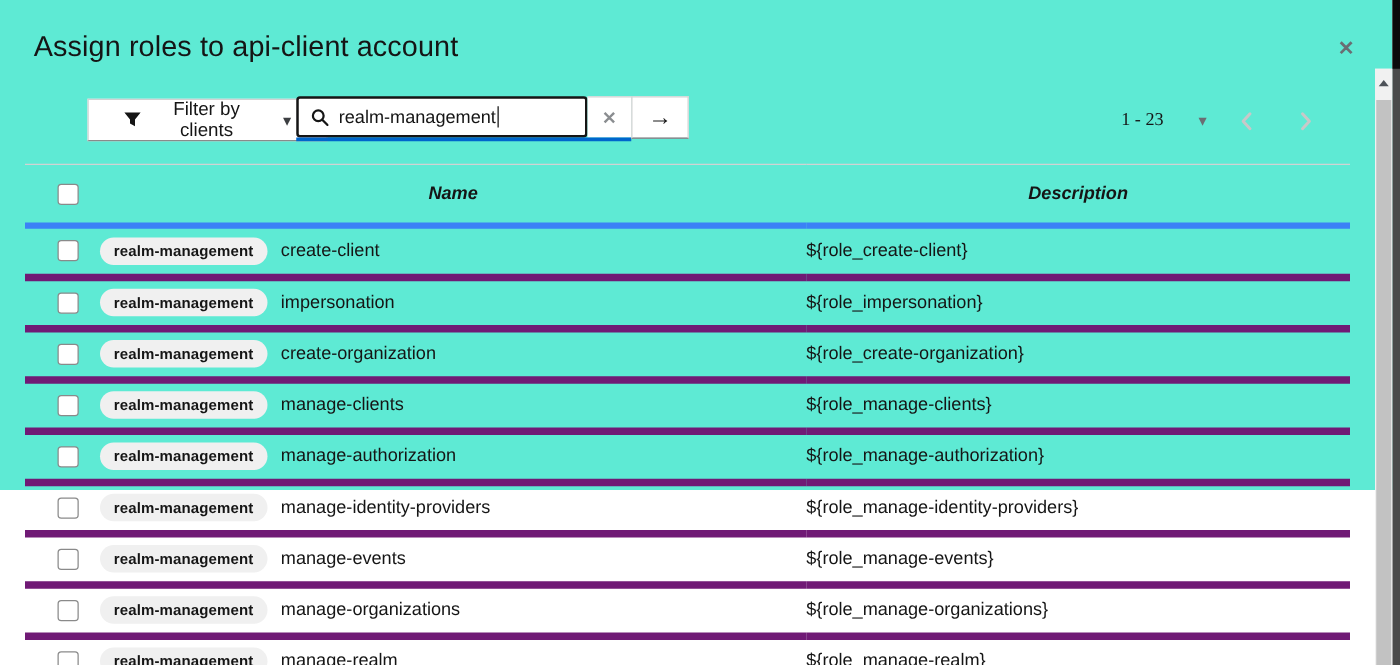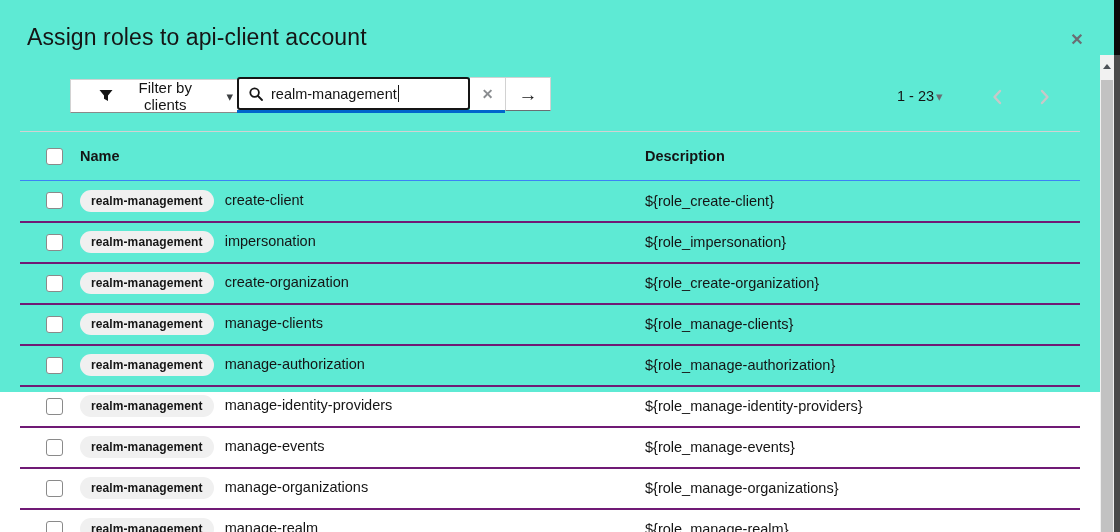--- a/index.html
+++ b/index.html
@@ -41,39 +41,39 @@
                border-top:1px solid #d2d2d2; cursor:pointer; display:flex; align-items:center; justify-content:center; }
   .clear-btn span { font-size:14px; font-weight:700; color:#8a8d90; line-height:1; }
   .focus-underline { position:absolute; left:237px; top:110px; width:268px; height:3px; background:#0066cc; }
   .submit-btn { position:absolute; left:505px; top:77px; width:46px; height:34px; background:#fff;
                 border:1px solid #d2d2d2; border-bottom-color:#6a6e73; cursor:pointer;
                 display:flex; align-items:center; justify-content:center; }
   .submit-btn span { font-size:19px; font-weight:700; color:#151515; line-height:1; }
 
   
   .range-toggle { position:absolute; left:897px; top:84px; height:24px; background:none; border:none; cursor:pointer;
-                  display:flex; align-items:center; gap:2px; font-size:14.5px; color:#151515;
-                  font-family:Liberation Sans, sans-serif;justify-content:center; }
+                  display:flex; align-items:center; gap:28px; font-size:14.5px; color:#151515;
+                  font-family:Liberation Serif, serif;justify-content:center; }
   .range-toggle .caret { color:#6a6e73; }
   .page-nav { position:absolute; top:82px; width:36px; height:30px; background:none; border:none; cursor:default;
               display:flex; align-items:center; justify-content:center; }
   .page-nav.prev { left:979px; }
   .page-nav.next { left:1027px; }
   .page-nav svg { display:block; }
 
   
   .roles-table { position:absolute; left:20px; top:131px; width:1060px; border-collapse:collapse; table-layout:fixed; }
   .roles-table col.c-check { width:44px; }
   .roles-table col.c-name  { width:581px; }
   .roles-table col.c-desc  { width:435px; }
   .roles-table thead tr { height:49px; }
-  .roles-table thead th { border-top:1px solid #d2d2d2; border-bottom:1px solid #3b82f6;
-                          text-align:left; font-size:14.5px; font-weight:700; color:#151515; vertical-align:middle; }
+  .roles-table thead th { border-top:1px solid #d2d2d2; border-bottom:5px solid #3b82f6;
+                          text-align:center; font-size:14.5px; font-weight:700; color:#151515; vertical-align:middle;font-style:italic; }
   .roles-table thead th.h-name { padding-left:16px; }
-  .roles-table tbody tr { height:41px; border-bottom:2px solid #701a75; }
+  .roles-table tbody tr { height:41px; border-bottom:6px solid #701a75; }
   .roles-table td { vertical-align:middle; font-size:14.5px; color:#151515; }
   .roles-table td.name-col { padding-left:16px; }
   .checkbox { width:17px; height:17px; background:#fff; border:1px solid #8a8a8a; border-radius:3px; margin-left:26px; cursor:pointer; }
   .chip { display:inline-block; background:#f0f0f0; border-radius:30px; padding:4px 11px;
           font-size:12px; font-weight:600; color:#151515; letter-spacing:0.1px; }
   .role-name { margin-left:7px; }
 
   
   .scrollbar { position:absolute; left:1100px; top:55px; width:14px; height:477px; background:#f1f1f1; z-index:4; }
   .sb-btn { width:14px; height:22px; background:#f1f1f1; display:flex; align-items:center; justify-content:center; }

